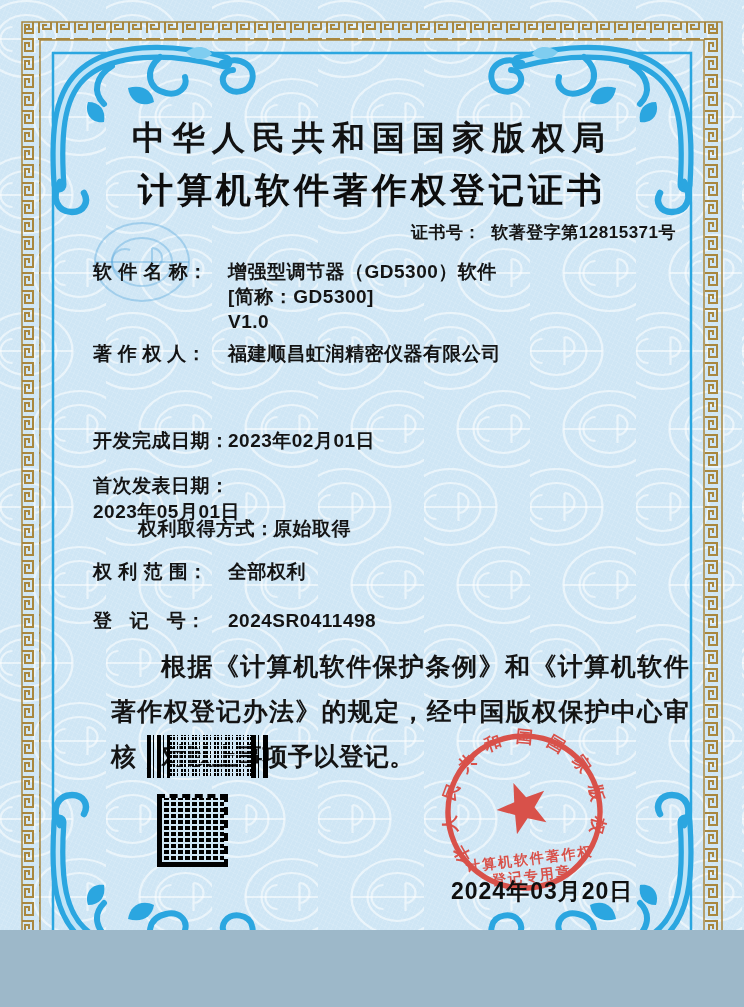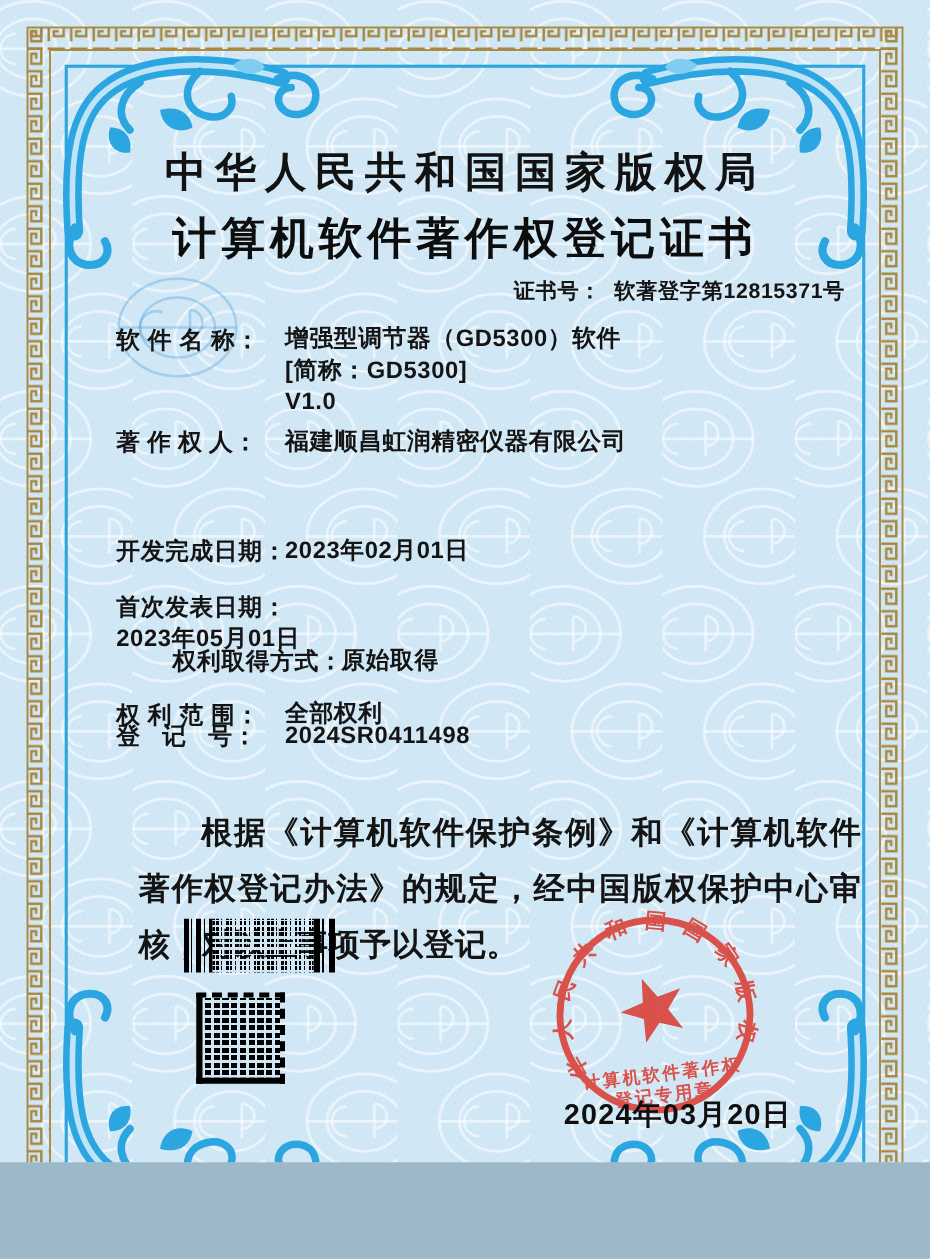--- a/index.html
+++ b/index.html
@@ -25,21 +25,21 @@
   }
   .certno{
     position:absolute;right:68px;top:221px;font-weight:700;font-size:17px;
     letter-spacing:.5px;white-space:pre;color:#141414;
   }
   .row{position:absolute;left:93px;display:flex;align-items:flex-start;
        font-size:19px;font-weight:700;letter-spacing:.5px;color:#141414;}
   .row .label{width:135px;flex:none;white-space:pre;}
   .row .value{white-space:pre;line-height:25px;}
   .r0{top:259px;} .r1{top:341px;font-family:Liberation Serif, serif;} .r2{top:428px;} .r3{top:473px;flex-direction:column;}
-  .r4{top:516px;margin-left:45px;} .r5{top:559px;} .r6{top:576px;}
+  .r4{top:516px;margin-left:45px;} .r5{top:559px;} .r6{top:608px;}
   .statement{
     position:absolute;left:111px;top:644px;width:578px;
     font-size:25px;font-weight:700;letter-spacing:.3px;line-height:45px;
     text-indent:2em;color:#141414;text-align:justify;
   }
   .barcode{position:absolute;left:147px;top:735px;width:122px;height:43px;display:flex;z-index:4;}
   .bc-left{width:23px;background:repeating-linear-gradient(90deg,#000 0 4px,rgba(0,0,0,0) 4px 6px,#000 6px 7px,rgba(0,0,0,0) 7px 10px);}
   .bc-mid{flex:1;background:
       repeating-linear-gradient(0deg, #cfe6f5 0 2px, rgba(0,0,0,0) 2px 5px, #cfe6f5 5px 6px, rgba(0,0,0,0) 6px 9px),
       repeating-linear-gradient(90deg,#000 0 2px,rgba(0,0,0,0) 2px 3px,#000 3px 5px,rgba(0,0,0,0) 5px 7px,#000 7px 8px,rgba(0,0,0,0) 8px 11px);}

